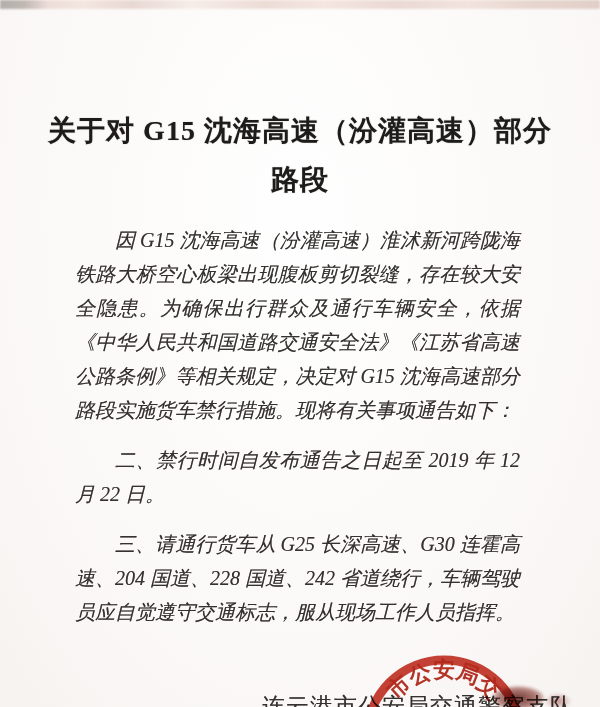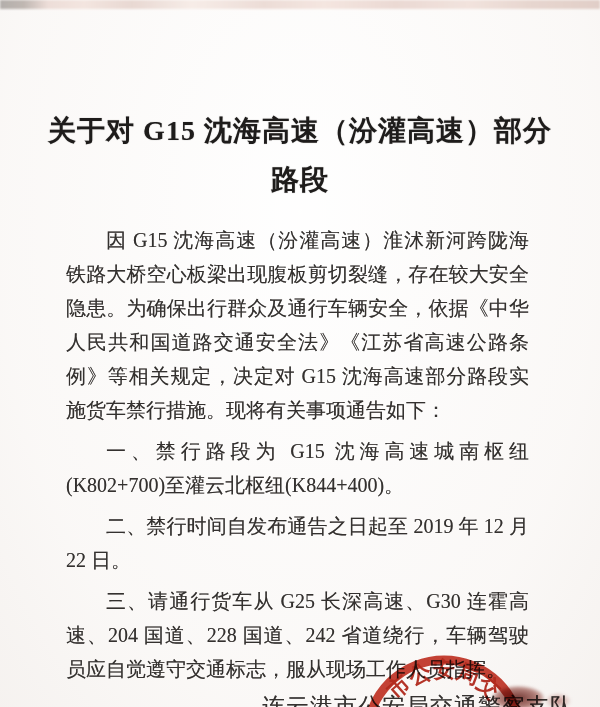--- a/index.html
+++ b/index.html
@@ -38,21 +38,21 @@
   }
   .body-text {
     margin: 19px 64px 0 59px;
     font-size: 20px;
     line-height: 34px;
     color: #34312f;
     text-align: justify;
     text-justify: inter-character;
     text-shadow: 0 0 0.5px rgba(52,49,47,0.5);
   }
-  .body-text p { margin: 7px; text-indent: 2em; }
+  .body-text p { margin: 16px; text-indent: 2em; font-style: italic; }
   .signature {
     position: absolute;
     left: 262px; top: 691px;
     font-size: 23px;
     color: #34312f;
     white-space: nowrap;
     letter-spacing: 1px;
     text-shadow: 0 0 0.5px rgba(52,49,47,0.5);
     z-index: 1;
   }
@@ -88,21 +88,20 @@
 <div class="page">
 
   <div class="photo-edge"></div>
 
   <div class="title">
     <div>关于对 G15 沈海高速（汾灌高速）部分路段</div>
   </div>
 
   <div class="body-text">
     <p>因 G15 沈海高速（汾灌高速）淮沭新河跨陇海铁路大桥空心板梁出现腹板剪切裂缝，存在较大安全隐患。为确保出行群众及通行车辆安全，依据《中华人民共和国道路交通安全法》《江苏省高速公路条例》等相关规定，决定对 G15 沈海高速部分路段实施货车禁行措施。现将有关事项通告如下：</p>
-    <p>一、禁行路段为 G15 沈海高速城南枢纽(K802+700)至灌云北枢纽(K844+400)。</p>
     <p>二、禁行时间自发布通告之日起至 2019 年 12 月 22 日。</p>
     <p>三、请通行货车从 G25 长深高速、G30 连霍高速、204 国道、228 国道、242 省道绕行，车辆驾驶员应自觉遵守交通标志，服从现场工作人员指挥。</p>
 
   </div>
 
   <div class="signature">连云港市公安局交通警察支队</div>
 
   <div class="seal">
     <svg viewBox="0 0 168 168" xmlns="http://www.w3.org/2000/svg">
       <defs>

